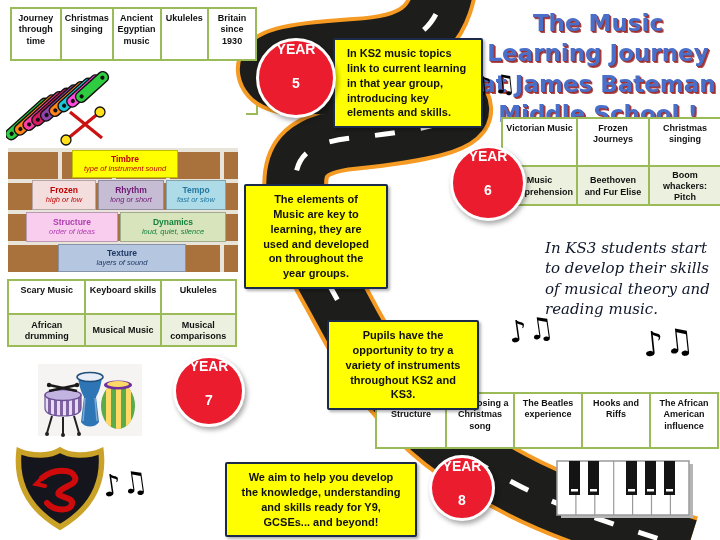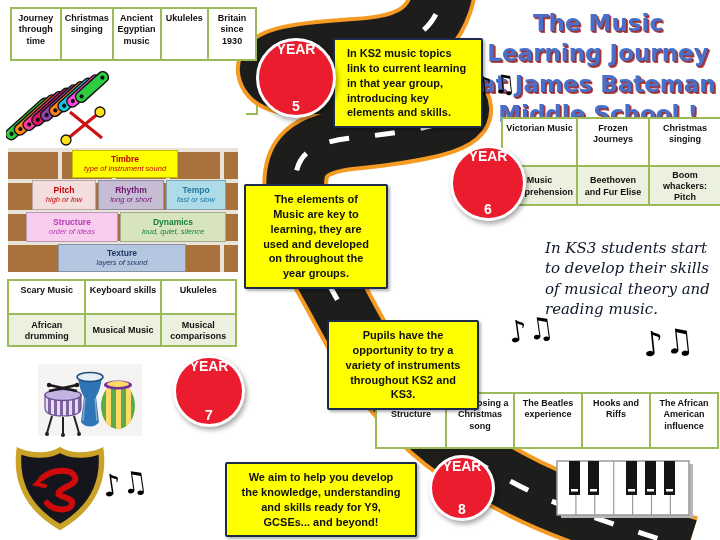--- a/index.html
+++ b/index.html
@@ -22,22 +22,22 @@
               border-right:2px solid #9bbb59;border-bottom:2px solid #9bbb59;z-index:1;}
 
   
   .title{position:absolute;left:478px;top:8px;width:240px;text-align:center;z-index:3;
          font-family:"DejaVu Sans",sans-serif;font-weight:bold;font-size:23px;line-height:1.32;
          color:#4a6fc9;text-shadow:1px 1px 0 #a02c2c,2px 2px 0 rgba(160,44,44,.85);}
 
   
   .year-circle{position:absolute;border-radius:50%;background:#ea1c2d;z-index:5;
                border:3px solid #fff;box-shadow:2px 3px 5px rgba(0,0,0,.35);
-               display:flex;flex-direction:column;align-items:center;justify-content:space-between;
-               color:#fff;font-weight:bold;font-size:14px;line-height:1.25;}
+               display:flex;flex-direction:column;align-items:center;justify-content:flex-start;
+               color:#fff;font-weight:bold;font-size:14px;line-height:1.25;gap:16px;}
   .yc5{left:256px;top:38px;width:74px;height:74px;}
   .yc6{left:450px;top:145px;width:70px;height:70px;}
   .yc7{left:173px;top:355px;width:66px;height:66px;}
   .yc8{left:429px;top:455px;width:60px;height:60px;}
 
   
   .callout{position:absolute;background:#ffff00;border:2.5px solid #1b2a4a;border-radius:2px;
            padding:6px 12px;font-weight:bold;font-size:11px;line-height:1.35;color:#111;
            text-align:center;z-index:4;box-shadow:2px 2px 3px rgba(0,0,0,.3);}
   .co-ks2{left:333px;top:38px;width:122px;text-align:left;}
@@ -160,21 +160,21 @@
       <circle cx="60" cy="80" r="5" fill="#ffe01a" stroke="#111" stroke-width="1.3"></circle>
     </g>
   </svg>
 
   <div class="wall">
     <div class="block bk-timbre">
       <span class="bname">Timbre</span>
       <span class="bdesc">type of instrument sound</span>
     </div>
     <div class="block bk-pitch">
-      <span class="bname">Pitch</span>
+      <span class="bname">Frozen</span>
       <span class="bdesc">high or low</span>
     </div>
     <div class="block bk-rhythm">
       <span class="bname">Rhythm</span>
       <span class="bdesc">long or short</span>
     </div>
     <div class="block bk-tempo">
       <span class="bname">Tempo</span>
       <span class="bdesc">fast or slow</span>
     </div>

